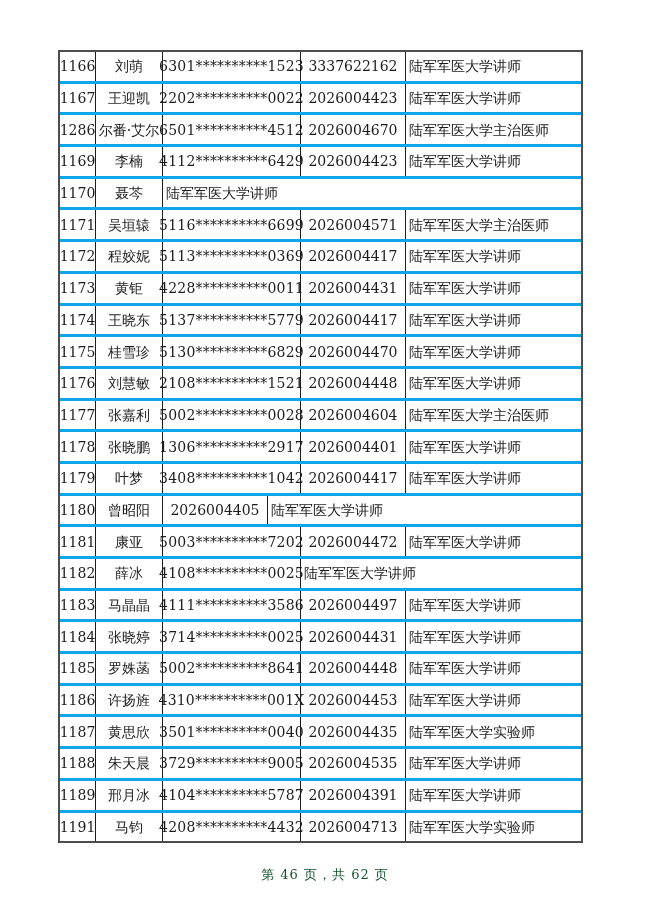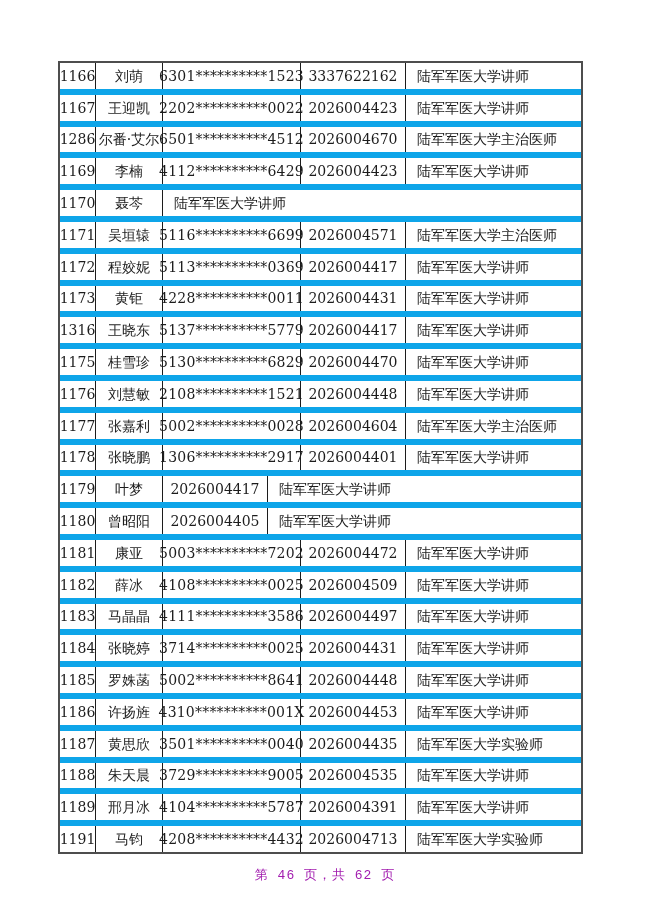--- a/index.html
+++ b/index.html
@@ -11,34 +11,34 @@
   .page {
     position: relative;
     width: 650px;
     height: 919px;
     background: #ffffff;
     overflow: hidden;
   }
   .roster-table {
     position: absolute;
     left: 58px;
-    top: 61px;
+    top: 50px;
     width: 525px;
     height: 793px;
     box-sizing: border-box;
     border: 2px solid #4d4d4d;
     display: flex;
     flex-direction: column;
     background: #ffffff;
   }
   .row {
     flex: 1;
     display: flex;
     align-items: stretch;
-    border-top: 6px solid #0ea5e9;
+    border-top: 3px solid #0ea5e9;
   }
   .row:first-child {
     border-top: none;
   }
   .cell {
     display: flex;
     align-items: center;
     justify-content: center;
     box-sizing: border-box;
     border-left: 1px solid #1c1c1c;
@@ -51,32 +51,31 @@
   .cell:first-child {
     border-left: none;
   }
   .c0 { width: 35px; }
   .c1 { width: 67px; }
   .c2 { width: 138px; letter-spacing: 0.2px; }
   .c3 { width: 105px; }
   .c4 {
     flex: 1;
     justify-content: flex-start;
-    padding-left: 11px;
+    padding-left: 3px;
   }
   .footer {
     position: absolute;
     left: 0;
     top: 866px;
     width: 100%;
     text-align: center;
     font-size: 13px;
-    color: #a21caf;
+    color: #14532d;
     letter-spacing: 1px;
-    font-family: Liberation Mono, monospace;
   }
 </style>
 </head>
 <body>
 
 <div class="page">
   <div class="roster-table">
       <div class="row">
         <div class="cell c0">1166</div>
         <div class="cell c1">刘萌</div>
@@ -125,21 +124,21 @@
         <div class="cell c4">陆军军医大学讲师</div>
       </div>
       <div class="row">
         <div class="cell c0">1173</div>
         <div class="cell c1">黄钜</div>
         <div class="cell c2">4228**********0011</div>
         <div class="cell c3">2026004431</div>
         <div class="cell c4">陆军军医大学讲师</div>
       </div>
       <div class="row">
-        <div class="cell c0">1316</div>
+        <div class="cell c0">1174</div>
         <div class="cell c1">王晓东</div>
         <div class="cell c2">5137**********5779</div>
         <div class="cell c3">2026004417</div>
         <div class="cell c4">陆军军医大学讲师</div>
       </div>
       <div class="row">
         <div class="cell c0">1175</div>
         <div class="cell c1">桂雪珍</div>
         <div class="cell c2">5130**********6829</div>
         <div class="cell c3">2026004470</div>
@@ -162,41 +161,41 @@
       <div class="row">
         <div class="cell c0">1178</div>
         <div class="cell c1">张晓鹏</div>
         <div class="cell c2">1306**********2917</div>
         <div class="cell c3">2026004401</div>
         <div class="cell c4">陆军军医大学讲师</div>
       </div>
       <div class="row">
         <div class="cell c0">1179</div>
         <div class="cell c1">叶梦</div>
+        <div class="cell c2">3408**********1042</div>
         <div class="cell c3">2026004417</div>
         <div class="cell c4">陆军军医大学讲师</div>
       </div>
       <div class="row">
         <div class="cell c0">1180</div>
         <div class="cell c1">曾昭阳</div>
         <div class="cell c3">2026004405</div>
         <div class="cell c4">陆军军医大学讲师</div>
       </div>
       <div class="row">
         <div class="cell c0">1181</div>
         <div class="cell c1">康亚</div>
         <div class="cell c2">5003**********7202</div>
         <div class="cell c3">2026004472</div>
         <div class="cell c4">陆军军医大学讲师</div>
       </div>
       <div class="row">
         <div class="cell c0">1182</div>
         <div class="cell c1">薛冰</div>
         <div class="cell c2">4108**********0025</div>
-        <div class="cell c3">2026004509</div>
         <div class="cell c4">陆军军医大学讲师</div>
       </div>
       <div class="row">
         <div class="cell c0">1183</div>
         <div class="cell c1">马晶晶</div>
         <div class="cell c2">4111**********3586</div>
         <div class="cell c3">2026004497</div>
         <div class="cell c4">陆军军医大学讲师</div>
       </div>
       <div class="row">

